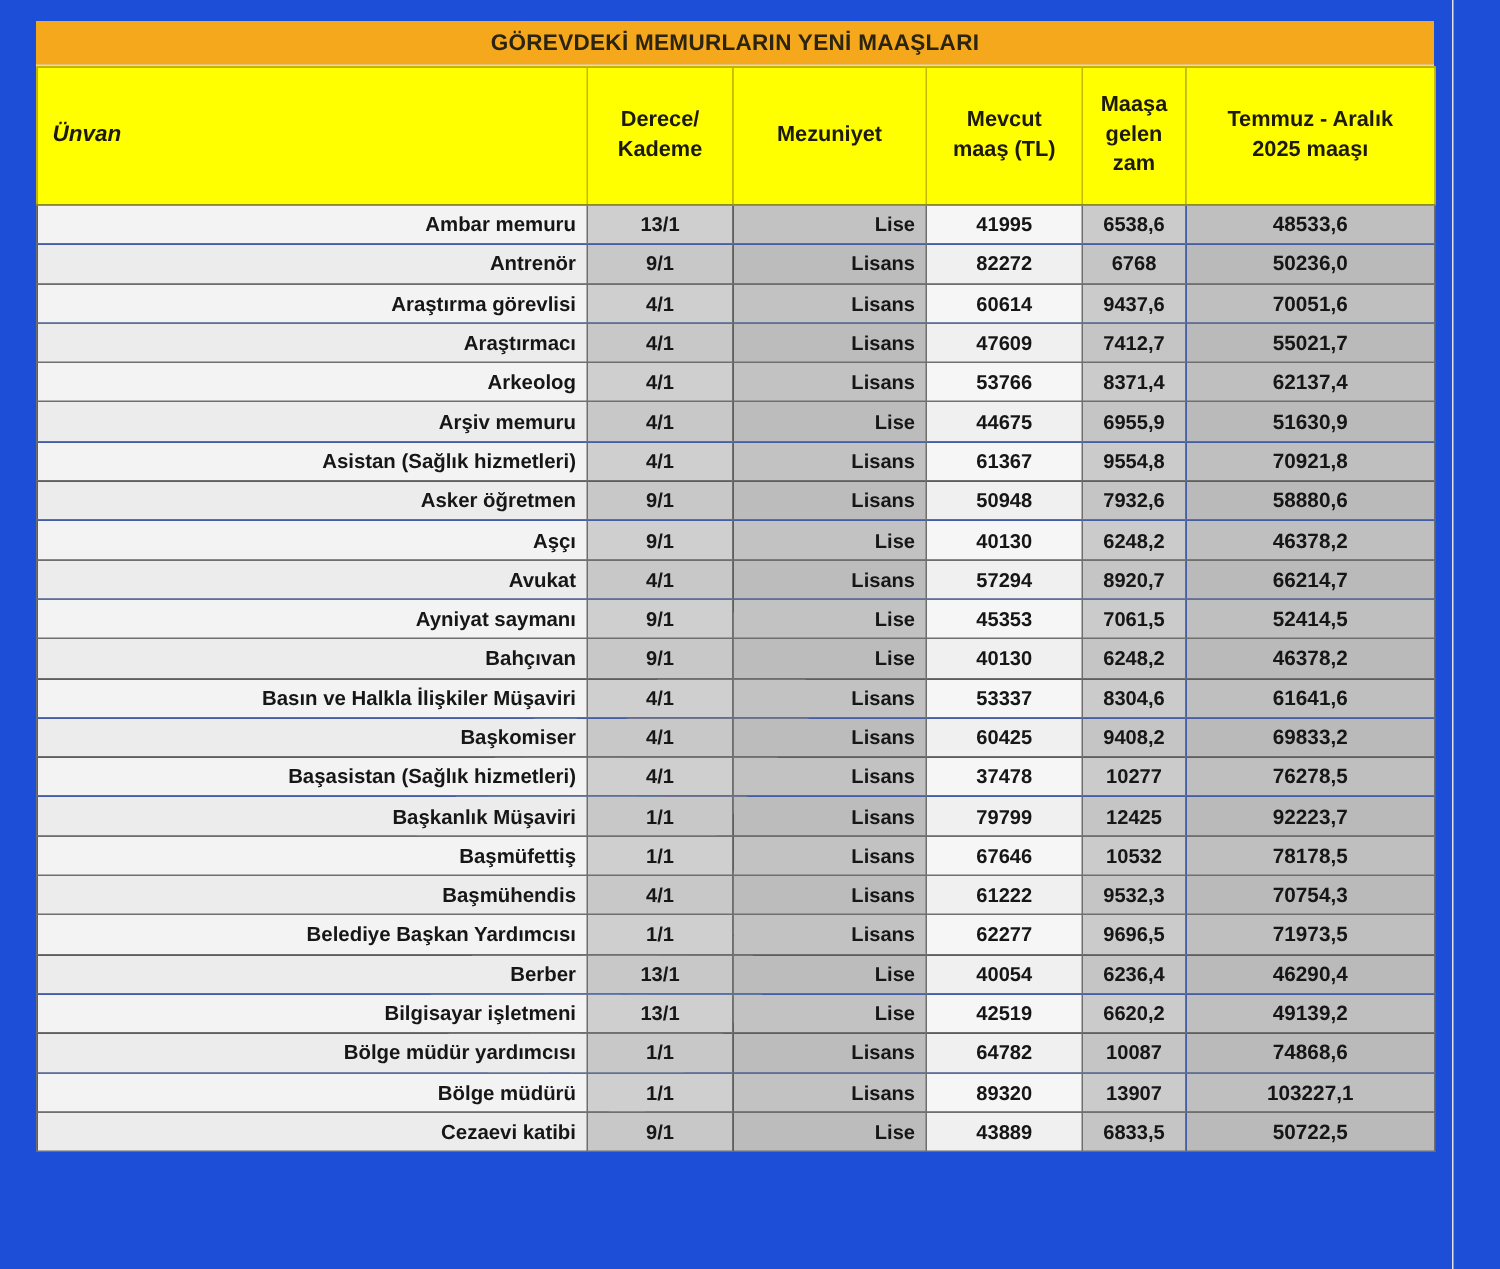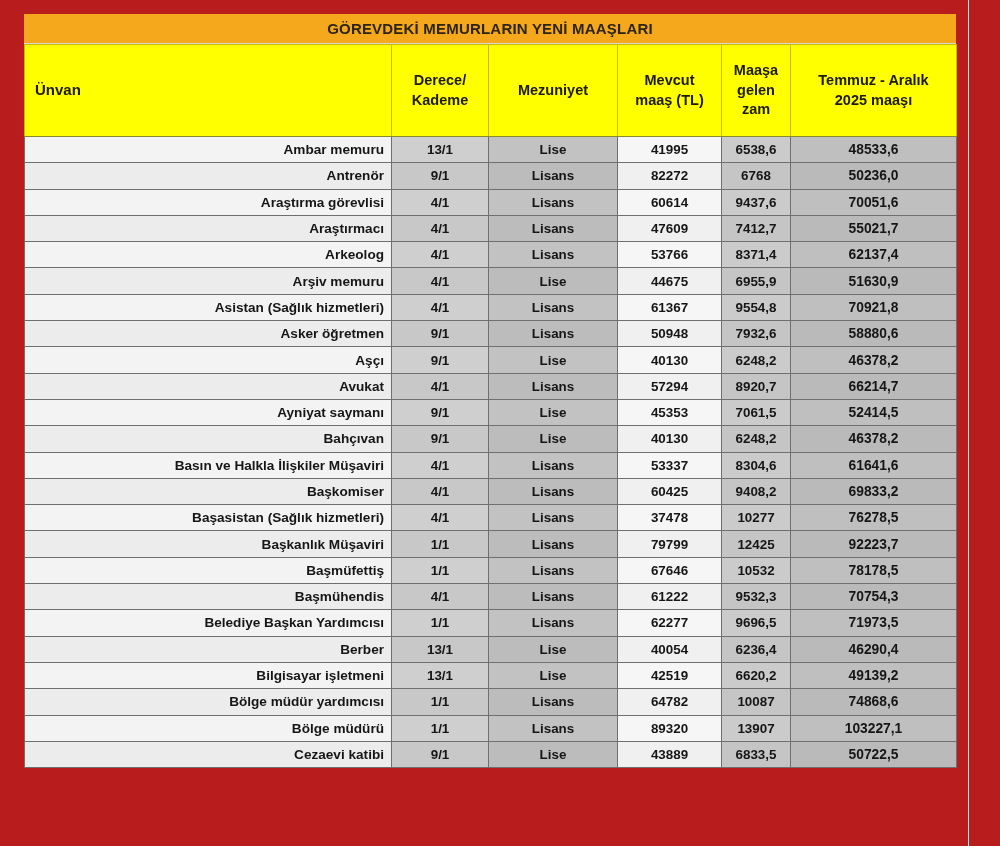--- a/index.html
+++ b/index.html
@@ -6,21 +6,21 @@
   html, body {
     margin: 0; padding: 0;
     width: 1000px; height: 846px;
     background: #ffffff;
     font-family: "Liberation Sans", sans-serif;
     overflow: hidden;
   }
   #page {
     position: relative;
     width: 1000px; height: 846px;
-    background: #b91c1c;
+    background: #1d4ed8;
   }
   
   #right-rule {
     position: absolute;
     left: 968px; top: 0; width: 1px; height: 846px;
     background: #e2e2e2;
   }
   
   #watermark {
     position: absolute;
@@ -71,40 +71,41 @@
     border-bottom: 1px solid #8a8a2a;
     height: 92px;
     vertical-align: middle;
     line-height: 1.35;
     padding: 2px 6px;
   }
   thead th.th-unvan {
     text-align: left;
     padding-left: 10px;
     font-size: 15px;
+    font-style: italic;
   }
   tbody td {
     border: 1px solid #6f6f6f;
     height: 26.3px;
     padding: 0 7px;
     font-weight: bold;
     color: #161616;
     text-align: center;
     white-space: nowrap;
     overflow: hidden;
     font-size: 13.4px;
   }
   tbody td.col-title {
     text-align: right;
     padding-left: 9px;
     background: #f3f3f3;
     font-size: 13.6px;
   }
   tbody td.col-derece { background: #cfcfcf; }
-  tbody td.col-mez    { background: #c2c2c2; }
+  tbody td.col-mez    { background: #c2c2c2; text-align: right; }
   tbody td.col-mevcut { background: #f6f6f6; }
   tbody td.col-zam    { background: #cbcbcb; }
   tbody td.col-yeni   { background: #bfbfbf; font-size: 13.8px; }
 
   tbody tr:nth-child(even) td.col-title  { background: #ececec; }
   tbody tr:nth-child(even) td.col-derece { background: #c8c8c8; }
   tbody tr:nth-child(even) td.col-mez    { background: #bcbcbc; }
   tbody tr:nth-child(even) td.col-mevcut { background: #f0f0f0; }
   tbody tr:nth-child(even) td.col-zam    { background: #c5c5c5; }
   tbody tr:nth-child(even) td.col-yeni   { background: #bababa; }

